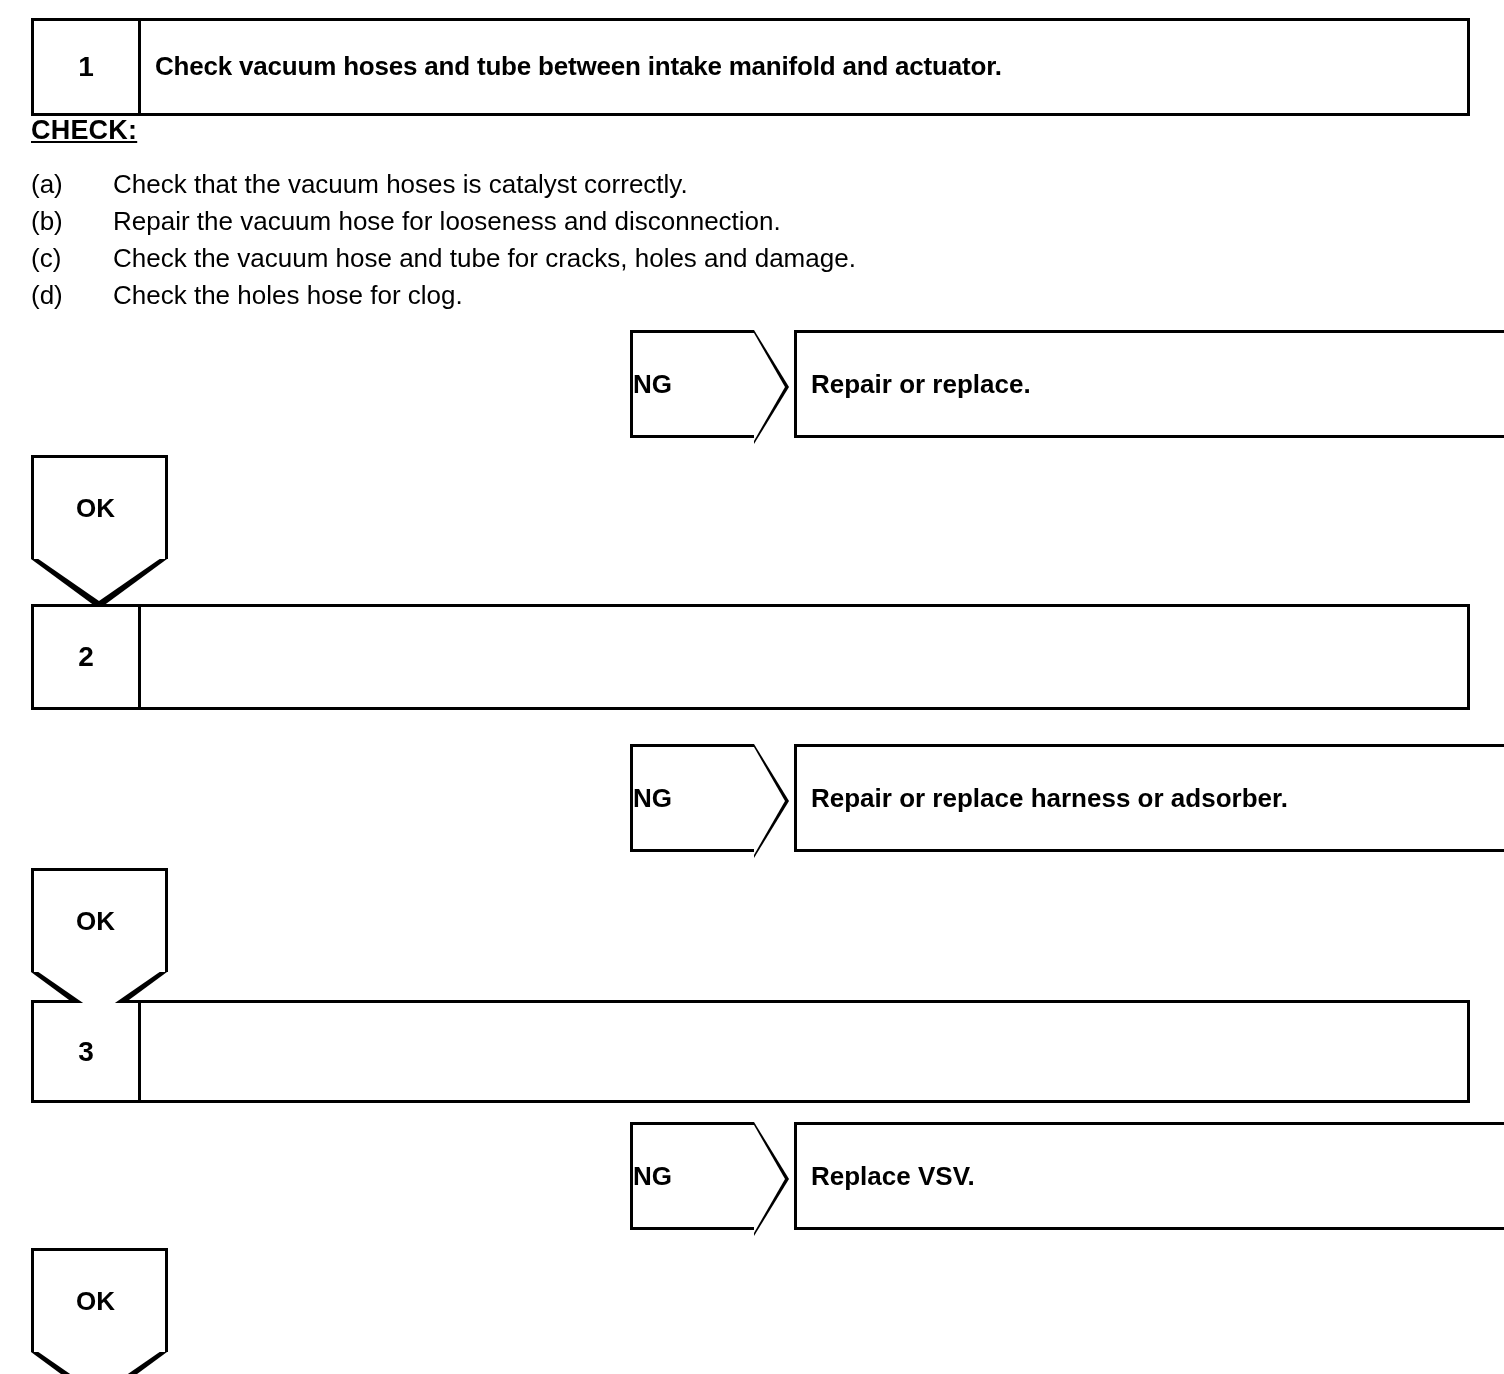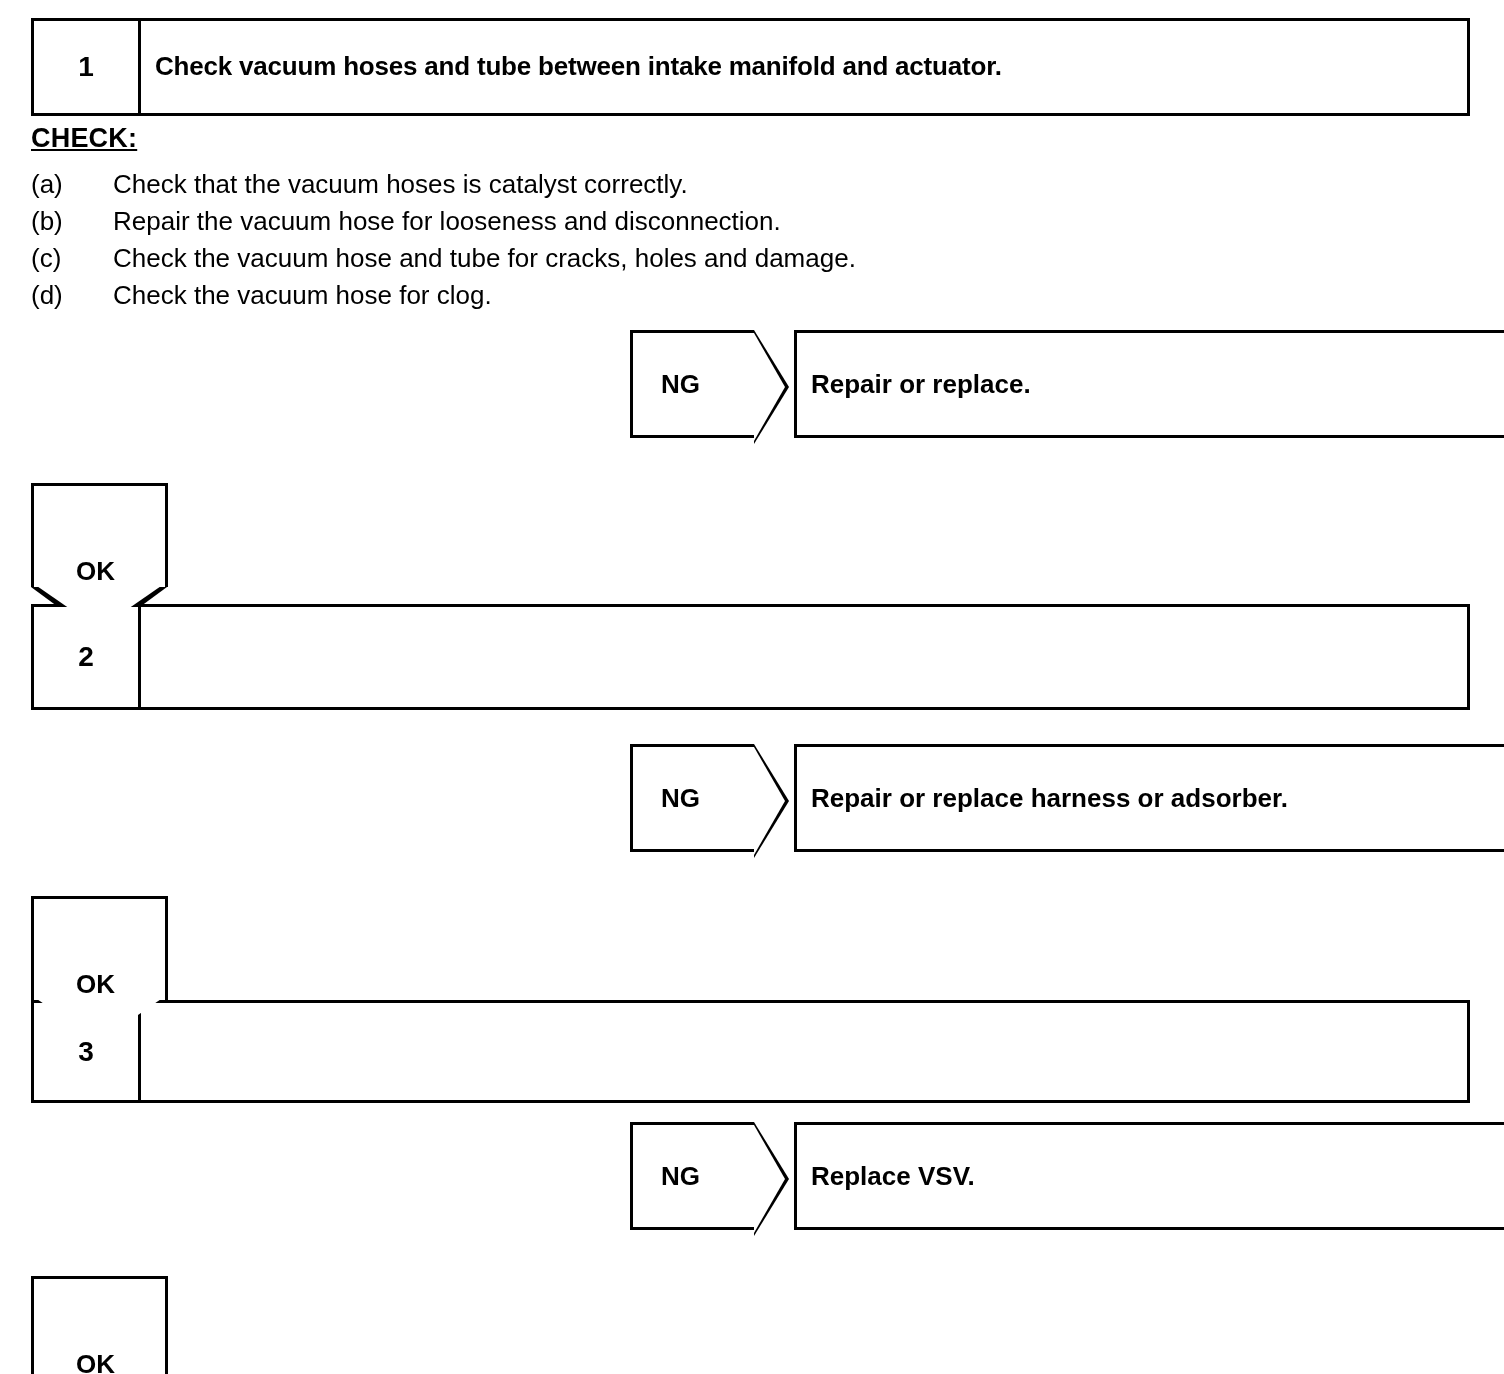--- a/index.html
+++ b/index.html
@@ -83,21 +83,20 @@
     display: flex;
     align-items: stretch;
   }
   .ng-tag {
     width: 124px;
     height: 108px;
     position: relative;
     box-sizing: border-box;
     display: flex;
     align-items: center;
-    padding-left: 28px;
     font-size: 26px;
     font-weight: bold;
     background: #fff;
     border-top: 3px solid #000;
     border-bottom: 3px solid #000;
     border-left: 3px solid #000;
   }
   .ng-tag::after {
     content: "";
     position: absolute;
@@ -138,25 +137,24 @@
   .ok-tag {
     position: absolute;
     width: 137px;
     height: 104px;
     box-sizing: border-box;
     border-top: 3px solid #000;
     border-left: 3px solid #000;
     border-right: 3px solid #000;
     background: #fff;
     display: flex;
-    align-items: flex-end;
+    align-items: center;
     padding-left: 42px;
     font-size: 26px;
     font-weight: bold;
-    margin-top: 28px;
   }
   .ok-tag .point-outer {
     position: absolute;
     left: -3px;
     top: 100%;
     width: 0;
     height: 0;
     border-left: 68.5px solid transparent;
     border-right: 68.5px solid transparent;
     border-top: 50px solid #000;
@@ -176,38 +174,38 @@
 </head>
 <body>
 
 <div class="page">
 
   <div class="step-box" style="left:31px; top:18px; width:1439px; height:98px;">
     <div class="step-num">1</div>
     <div class="step-text">Check vacuum hoses and tube between intake manifold and actuator.</div>
   </div>
 
-  <div class="check-heading" style="left:31px; top:123px;">CHECK:</div>
+  <div class="check-heading" style="left:31px; top:115px;">CHECK:</div>
 
   <div class="check-list" style="left:31px; top:170px; width:1100px;">
     <div class="check-item">
       <span class="check-label">(a)</span>
       <span class="check-body">Check that the vacuum hoses is catalyst correctly.</span>
     </div>
     <div class="check-item">
       <span class="check-label">(b)</span>
       <span class="check-body">Repair the vacuum hose for looseness and disconnection.</span>
     </div>
     <div class="check-item">
       <span class="check-label">(c)</span>
       <span class="check-body">Check the vacuum hose and tube for cracks, holes and damage.</span>
     </div>
     <div class="check-item">
       <span class="check-label">(d)</span>
-      <span class="check-body">Check the vacuum hose for clog.</span>
+      <span class="check-body">Check the holes hose for clog.</span>
     </div>
   </div>
 
   <div class="ng-wrap" style="left:630px; top:330px;">
     <div class="ng-tag">
       <span>NG</span>
     </div>
     <div class="result-box" style="width:716px;">
       <span>Repair or replace.</span>
     </div>

